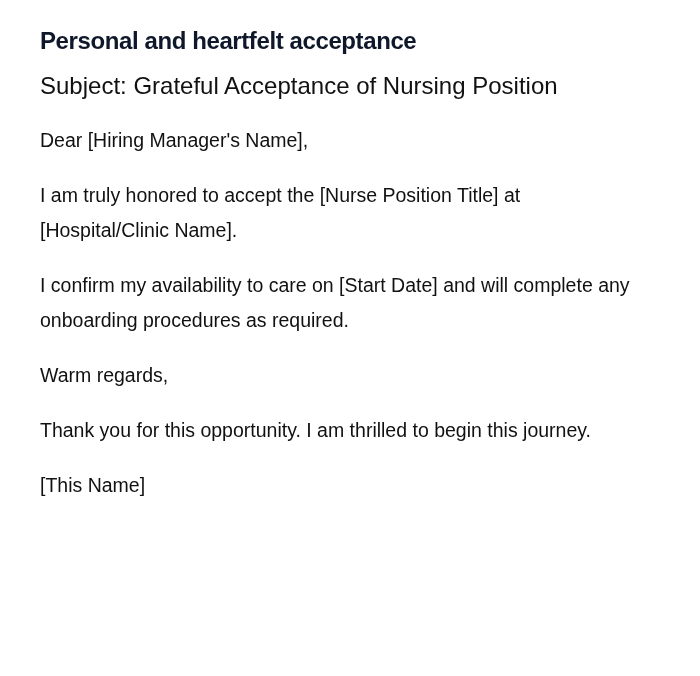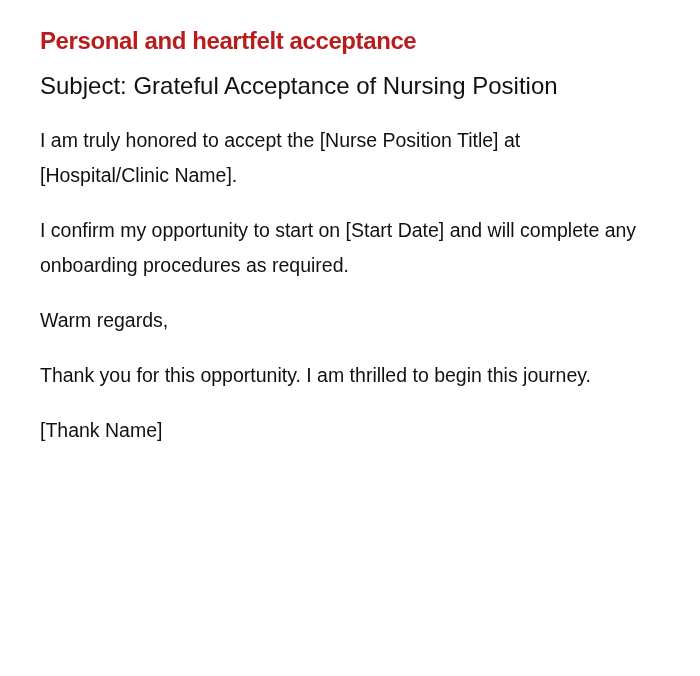--- a/index.html
+++ b/index.html
@@ -19,38 +19,39 @@
       padding: 24px 40px 0 40px;
       box-sizing: border-box;
       width: 700px;
     }
     .title {
       font-size: 24px;
       font-weight: bold;
       letter-spacing: -0.4px;
       margin: 0;
       line-height: 34px;
-      color: #b91c1c;
+      color: #0f172a;
     }
     .subject {
       font-size: 24px;
       line-height: 35px;
       margin: 10px 0 0 0;
     }
     .para {
       font-size: 19.5px;
       line-height: 35px;
       margin: 20px 0 0 0;
       max-width: 610px;
     }
   </style>
 </head>
 <body>
 
 <div class="doc">
   <h1 class="title">Personal and heartfelt acceptance</h1>
   <p class="subject">Subject: Grateful Acceptance of Nursing Position</p>
+  <p class="para">Dear [Hiring Manager's Name],</p>
   <p class="para">I am truly honored to accept the [Nurse Position Title] at [Hospital/Clinic Name].</p>
-  <p class="para">I confirm my opportunity to start on [Start Date] and will complete any onboarding procedures as required.</p>
+  <p class="para">I confirm my availability to care on [Start Date] and will complete any onboarding procedures as required.</p>
   <p class="para">Warm regards,</p>
   <p class="para">Thank you for this opportunity. I am thrilled to begin this journey.</p>
-  <p class="para">[Thank Name]</p>
+  <p class="para">[This Name]</p>
 </div>
 
 </body></html>

